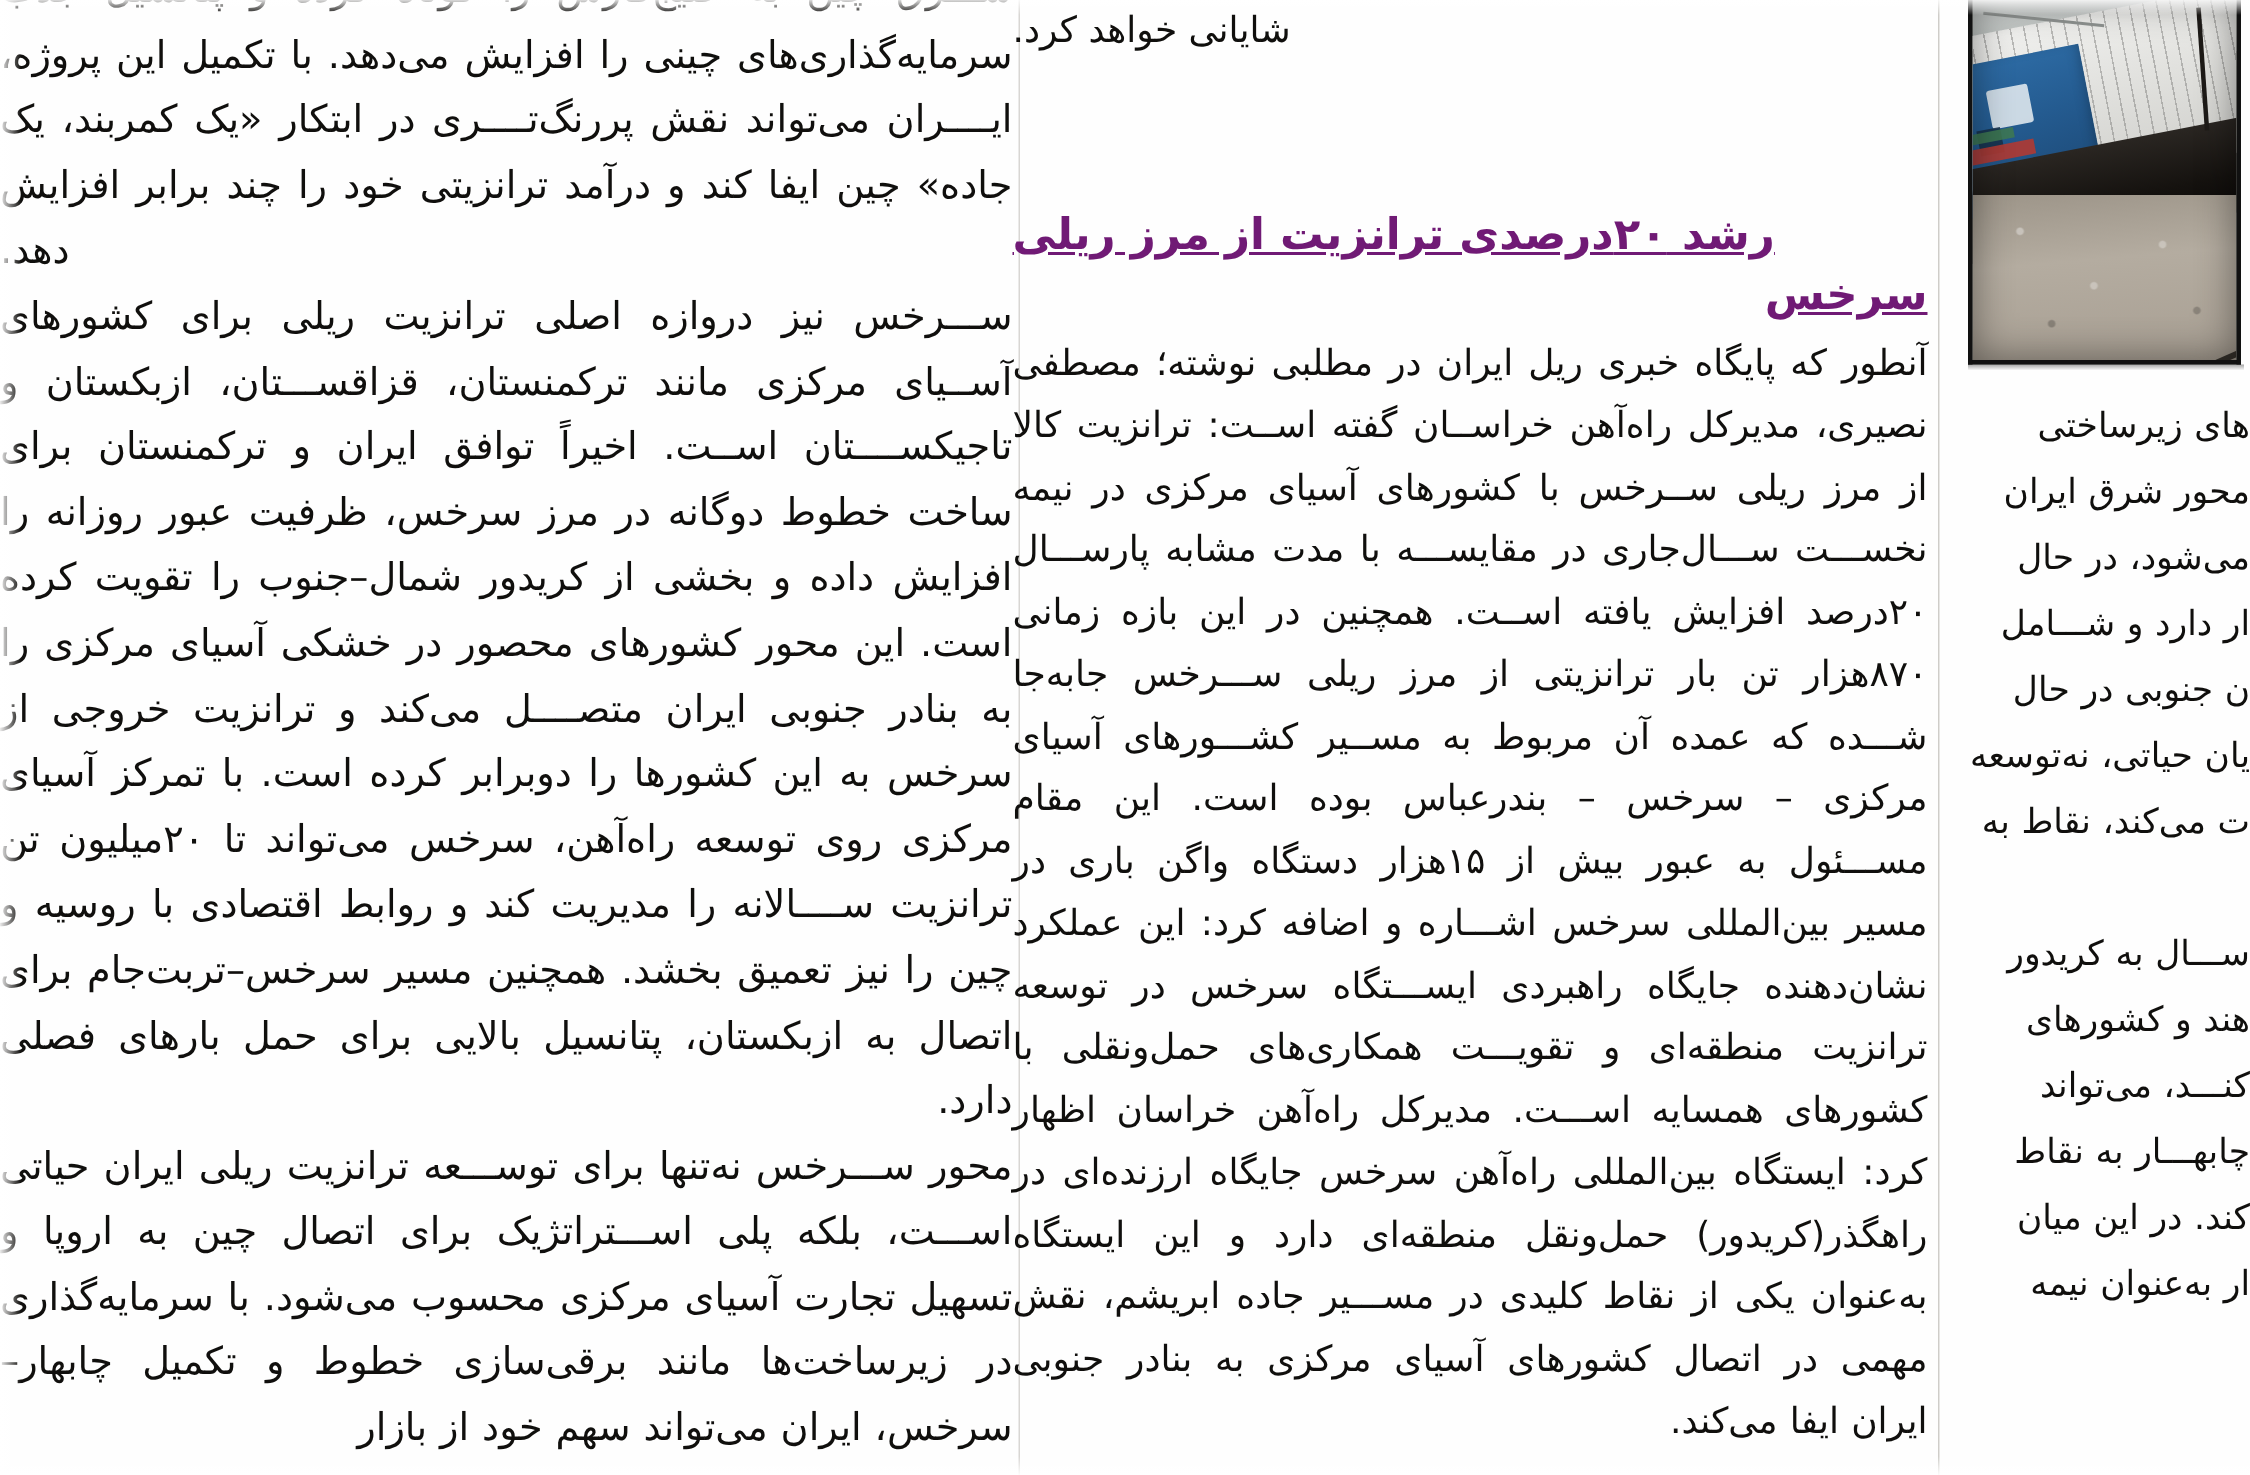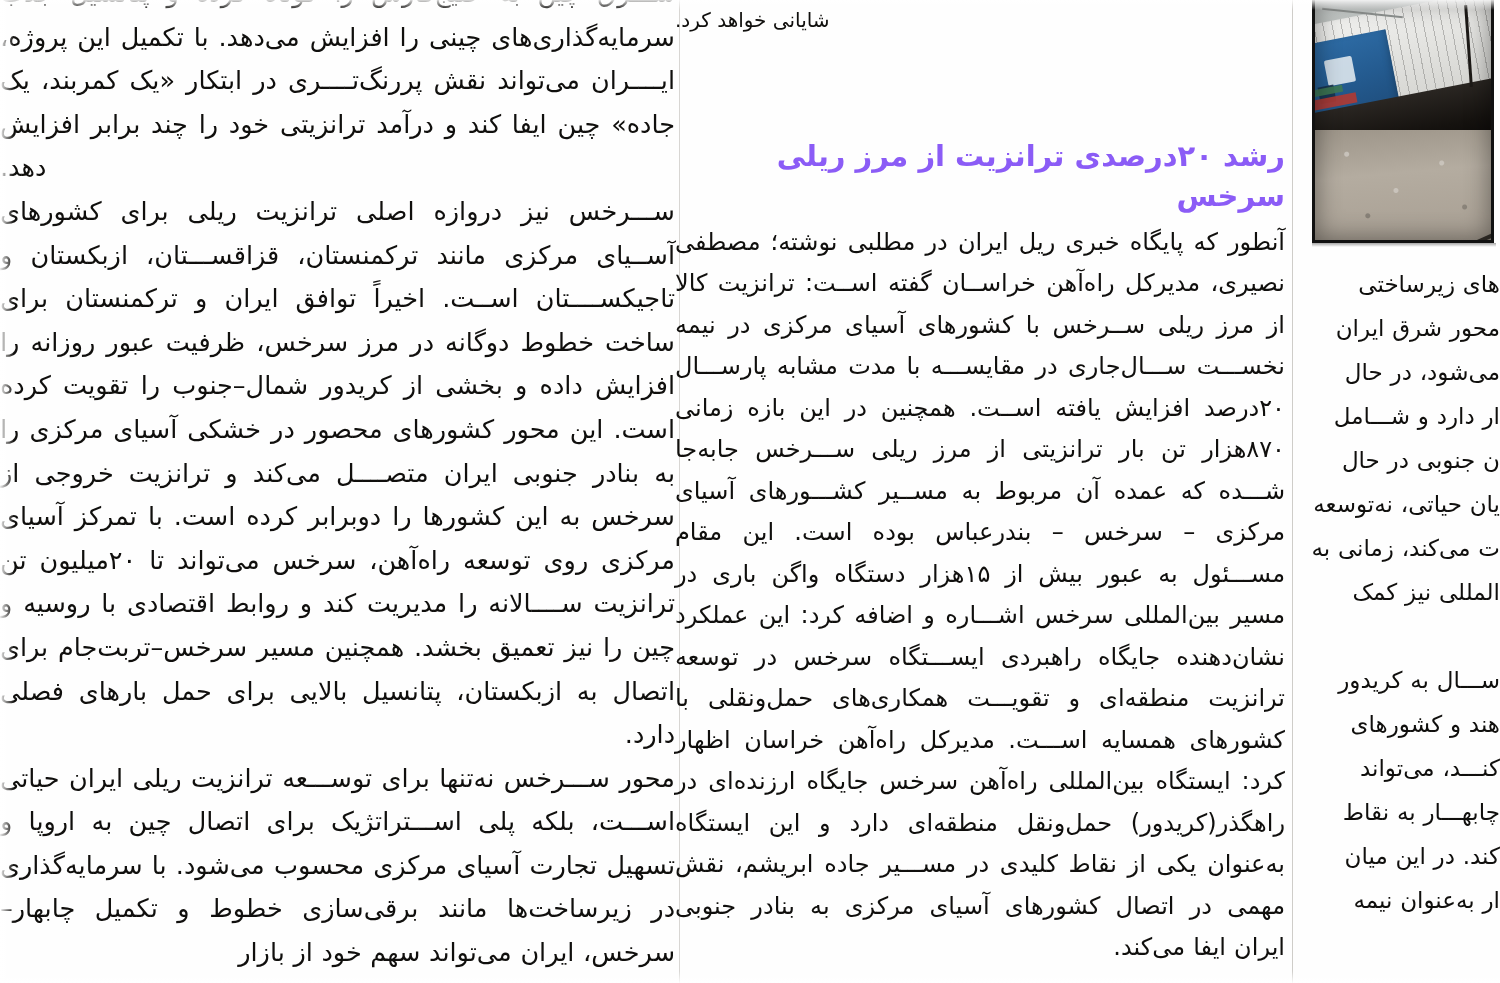--- a/index.html
+++ b/index.html
@@ -55,31 +55,32 @@
     right: 215px;
     top: 0px;
     width: 610px;
     font-size: 24px;
     line-height: 41.5px;
   }
   #col-mid .tagline {
     text-align: justify;
     text-align-last: left;
     margin: 0 0 38px 0;
-    font-size: 20px;
+    font-size: 24px;
     line-height: 41.5px;
   }
   .headline {
     font-weight: bold;
     font-size: 29px;
     line-height: 40px;
-    text-align: right;
+    text-align: left;
     letter-spacing: -0.6px;
     margin: 0 0 8px 0;
-    color: #8b5cf6;
+    color: #701a75;
+    text-decoration: underline;
   }
   #head-1 { margin-top: 94px; margin-bottom: 6px; }
 
   
   #col-right {
     right: 0px;
     top: 262px;
     width: 196px;
     font-size: 23px;
     line-height: 44px;
@@ -269,22 +270,21 @@
   <div class="column" id="col-right">
     <div>
       <p class="para">‌های زیرساختی</p>
       <p class="para">محور شرق ایران</p>
       <p class="para">می‌شود، در حال</p>
       <p class="para">ار دارد و شـــامل</p>
       <p class="para">ن جنوبی در حال</p>
     </div>
     <div>
       <p class="para">یان حیاتی، نه‌توسعه</p>
-      <p class="para">ت می‌کند، زمانی به</p>
-      <p class="para">المللی نیز کمک</p>
+      <p class="para">ت می‌کند، نقاط به</p>
     </div>
     <div class="gap"></div>
     <div>
       <p class="para">ســـال به کریدور</p>
       <p class="para">هند و کشورهای</p>
       <p class="para">کنـــد، می‌تواند</p>
       <p class="para">چابهـــار به نقاط</p>
       <p class="para">کند. در این میان</p>
       <p class="para">ار به‌عنوان نیمه</p>
     </div>

